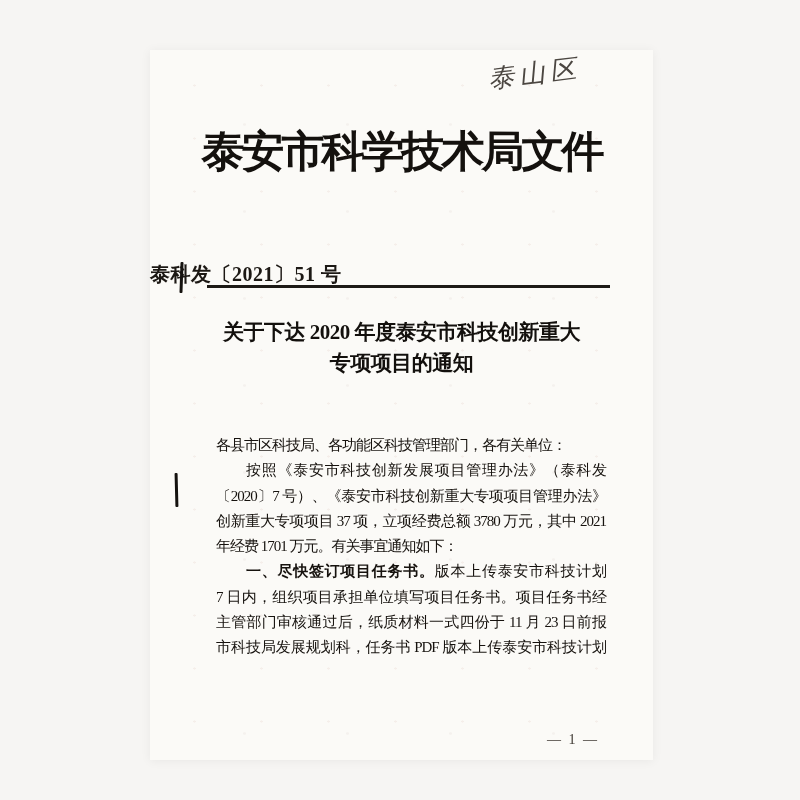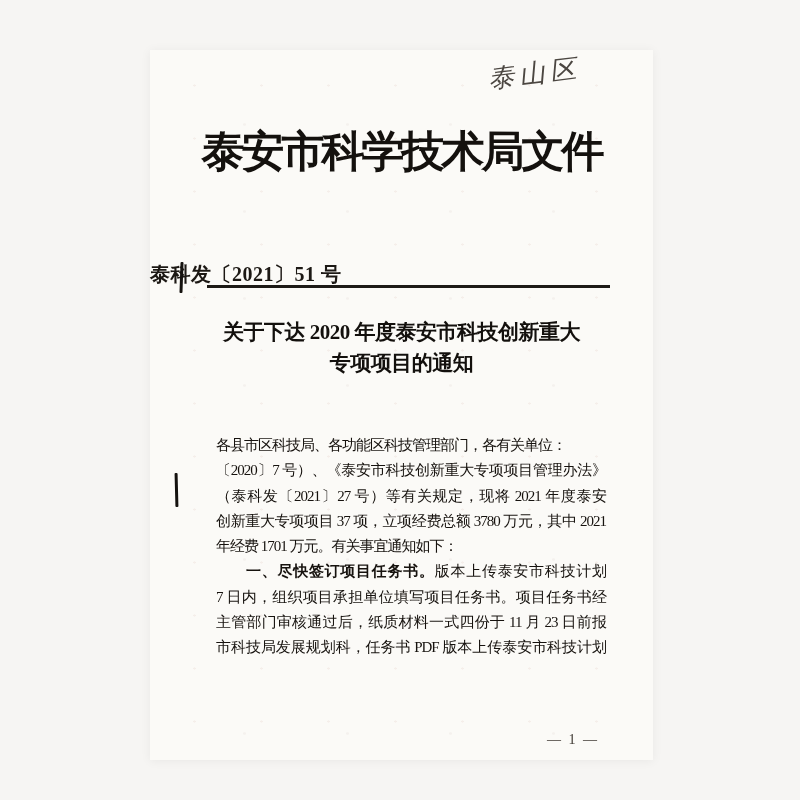--- a/index.html
+++ b/index.html
@@ -78,22 +78,22 @@
     <div class="tick tick1"></div>
     <div class="tick tick2"></div>
 
     <div class="title">
       <div>关于下达 2020 年度泰安市科技创新重大</div>
       <div>专项项目的通知</div>
     </div>
 
     <div class="bodytext">
       <div class="line short">各县市区科技局、各功能区科技管理部门，各有关单位：</div>
+      <div class="line ind">按照《泰安市科技创新发展项目管理办法》（泰科发</div>
       <div class="line">〔2020〕7 号）、《泰安市科技创新重大专项项目管理办法》</div>
-      <div class="line">（泰科发〔2021〕27 号）等有关规定，现将 2021 年度泰安</div>
       <div class="line">创新重大专项项目 37 项，立项经费总额 3780 万元，其中 2021</div>
       <div class="line short">年经费 1701 万元。有关事宜通知如下：</div>
       <div class="line ind"><span class="b">一、尽快签订项目任务书。</span><span>版本上传泰安市科技计划</span></div>
       <div class="line">7 日内，组织项目承担单位填写项目任务书。项目任务书经</div>
       <div class="line">主管部门审核通过后，纸质材料一式四份于 11 月 23 日前报</div>
       <div class="line">市科技局发展规划科，任务书 PDF 版本上传泰安市科技计划</div>
     </div>
 
     <div class="pagenum">— 1 —</div>
   </div>

